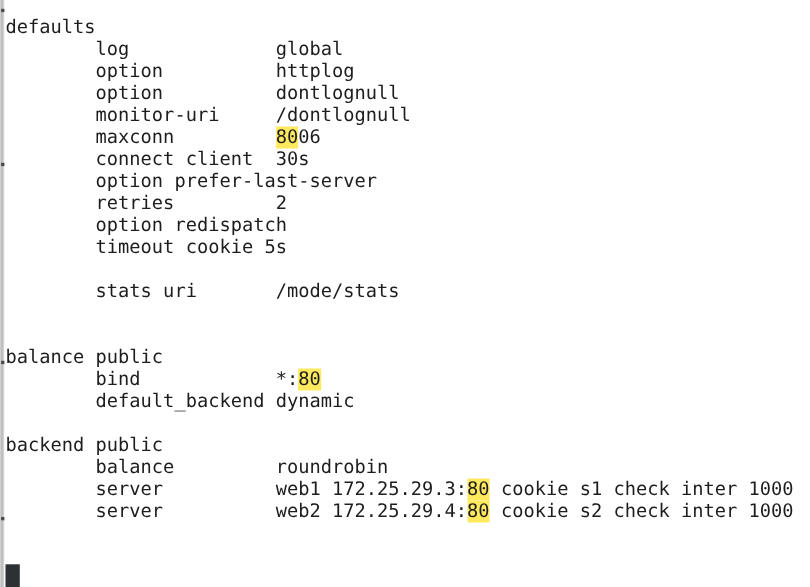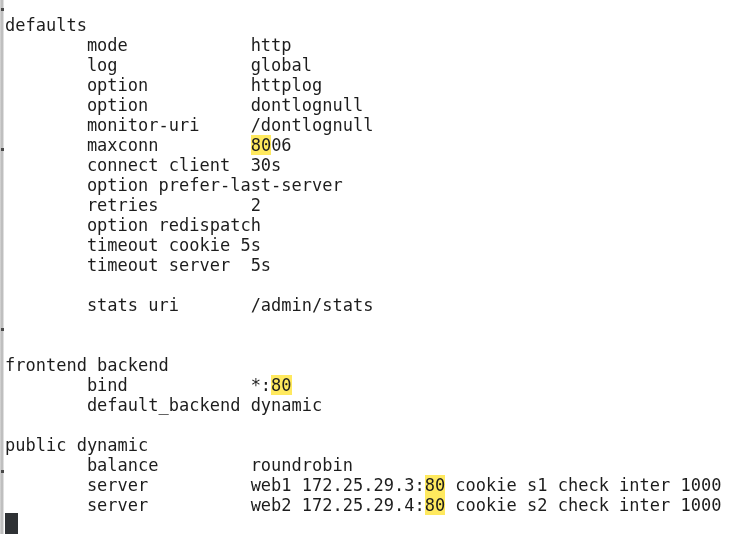--- a/index.html
+++ b/index.html
@@ -87,41 +87,39 @@
   <div id="gutter">
     <div id="gutter-thumb"></div>
     <div class="gutter-tick" style="top:8px"></div>
     <div class="gutter-tick" style="top:148px"></div>
     <div class="gutter-tick" style="top:328px"></div>
     <div class="gutter-tick" style="top:470px"></div>
   </div>
 
   <div id="screen">
       <div class="line"><span>defaults</span></div>
-      <div class="line"><span>        mode            http</span></div>
       <div class="line"><span>        log             global</span></div>
       <div class="line"><span>        option          httplog</span></div>
       <div class="line"><span>        option          dontlognull</span></div>
       <div class="line"><span>        monitor-uri     /dontlognull</span></div>
       <div class="line"><span>        maxconn         </span><span class="hl">80</span><span>06</span></div>
       <div class="line"><span>        connect client  30s</span></div>
       <div class="line"><span>        option prefer-last-server</span></div>
       <div class="line"><span>        retries         2</span></div>
       <div class="line"><span>        option redispatch</span></div>
       <div class="line"><span>        timeout cookie 5s</span></div>
-      <div class="line"><span>        timeout server  5s</span></div>
       <div class="line"><span></span></div>
-      <div class="line"><span>        stats uri       /admin/stats</span></div>
+      <div class="line"><span>        stats uri       /mode/stats</span></div>
       <div class="line"><span></span></div>
       <div class="line"><span></span></div>
-      <div class="line"><span>frontend backend</span></div>
+      <div class="line"><span>balance public</span></div>
       <div class="line"><span>        bind            *:</span><span class="hl">80</span></div>
       <div class="line"><span>        default_backend dynamic</span></div>
       <div class="line"><span></span></div>
-      <div class="line"><span>public dynamic</span></div>
+      <div class="line"><span>backend public</span></div>
       <div class="line"><span>        balance         roundrobin</span></div>
       <div class="line"><span>        server          web1 172.25.29.3:</span><span class="hl">80</span><span> cookie s1 check inter 1000</span></div>
       <div class="line"><span>        server          web2 172.25.29.4:</span><span class="hl">80</span><span> cookie s2 check inter 1000</span></div>
     </div>
 
   <div id="cursor"></div>
 
 </div>
 
 </body></html>

